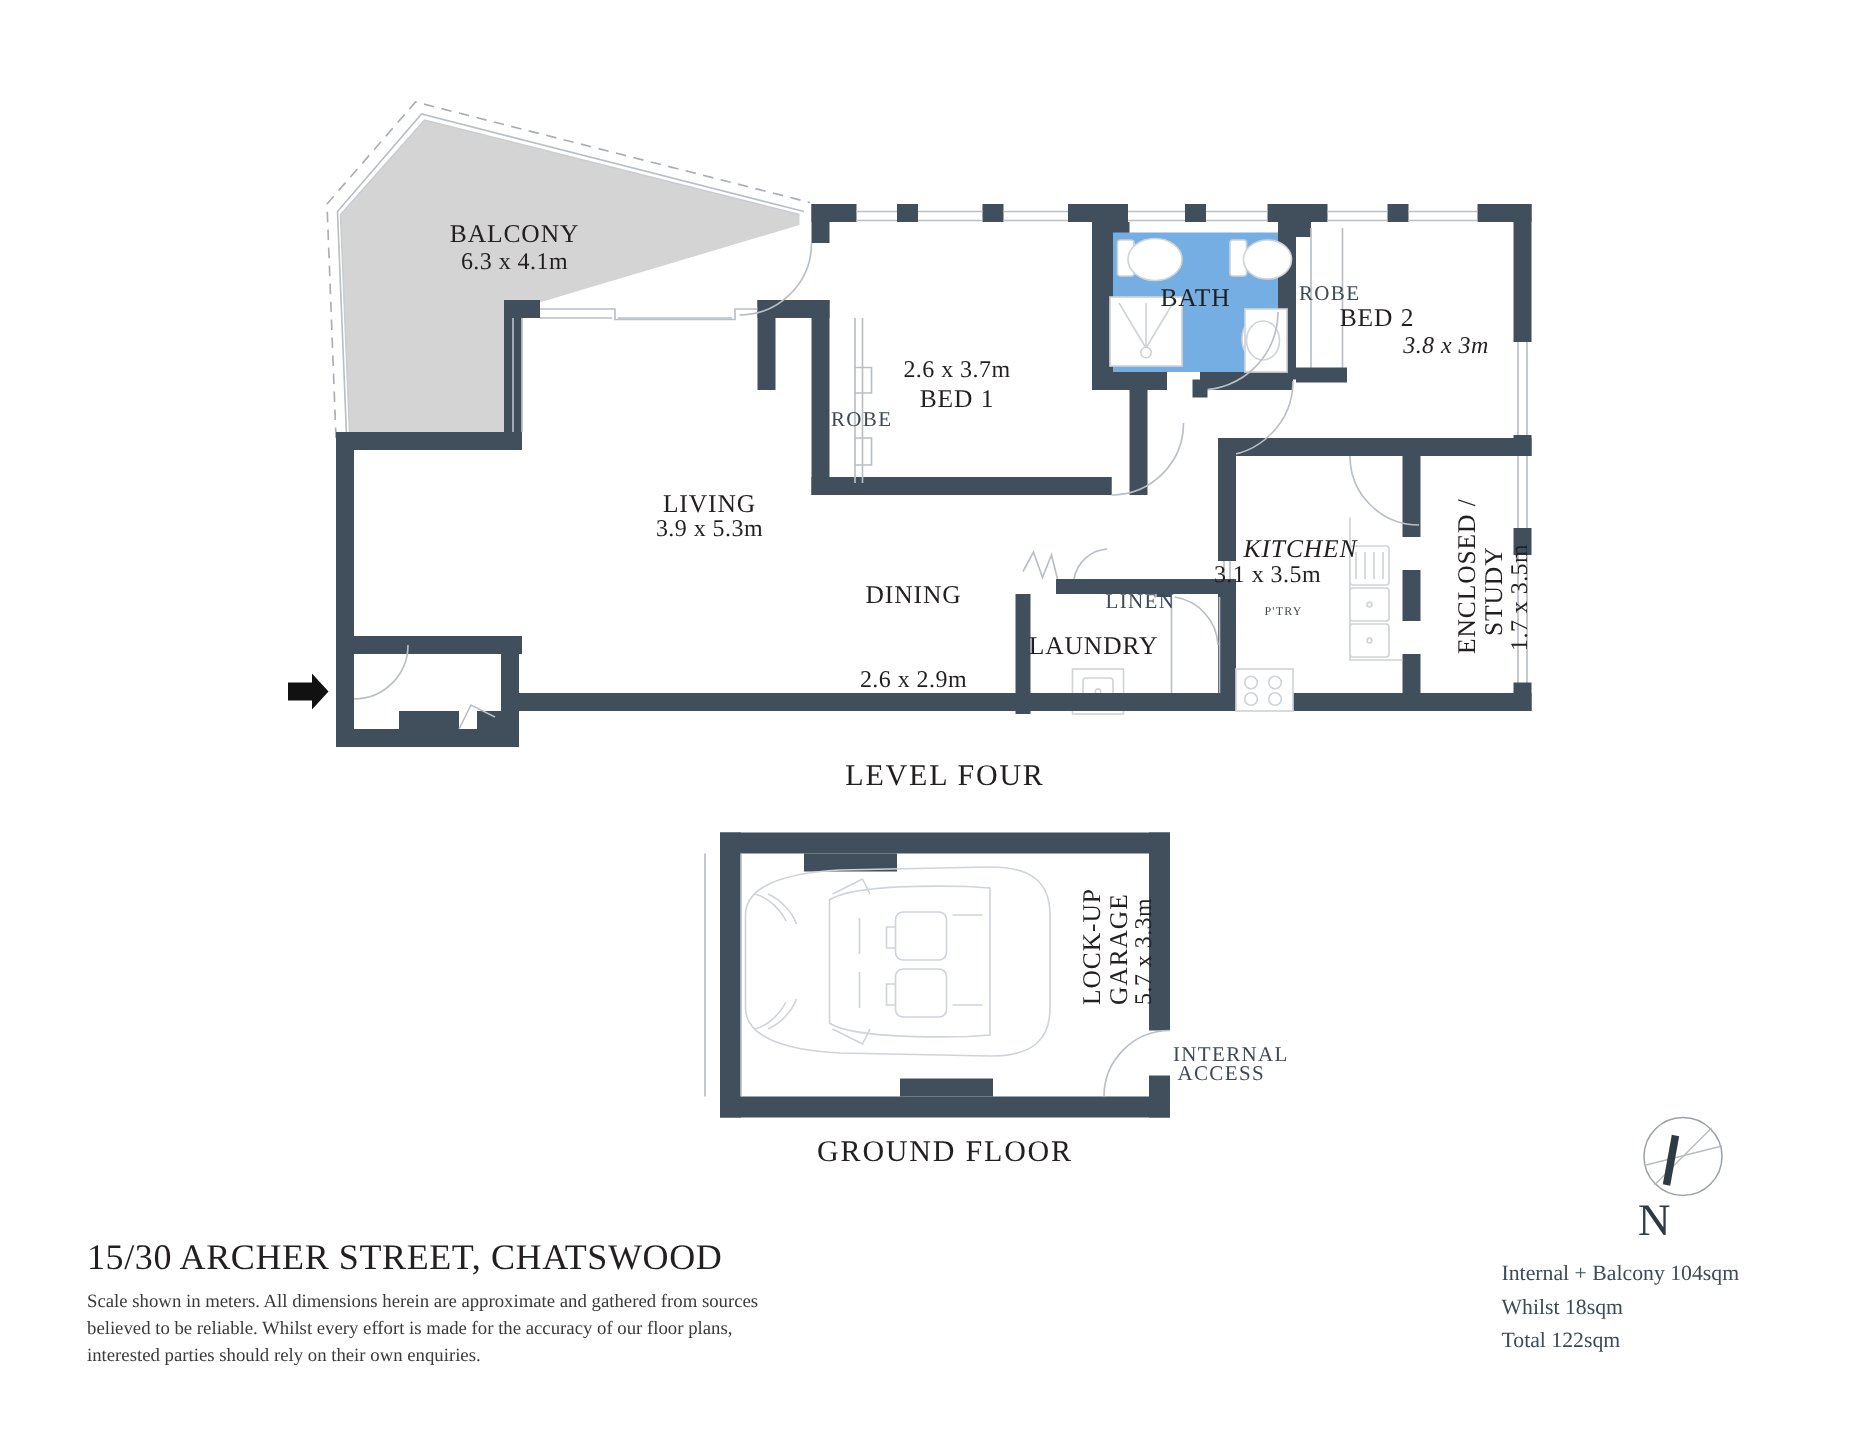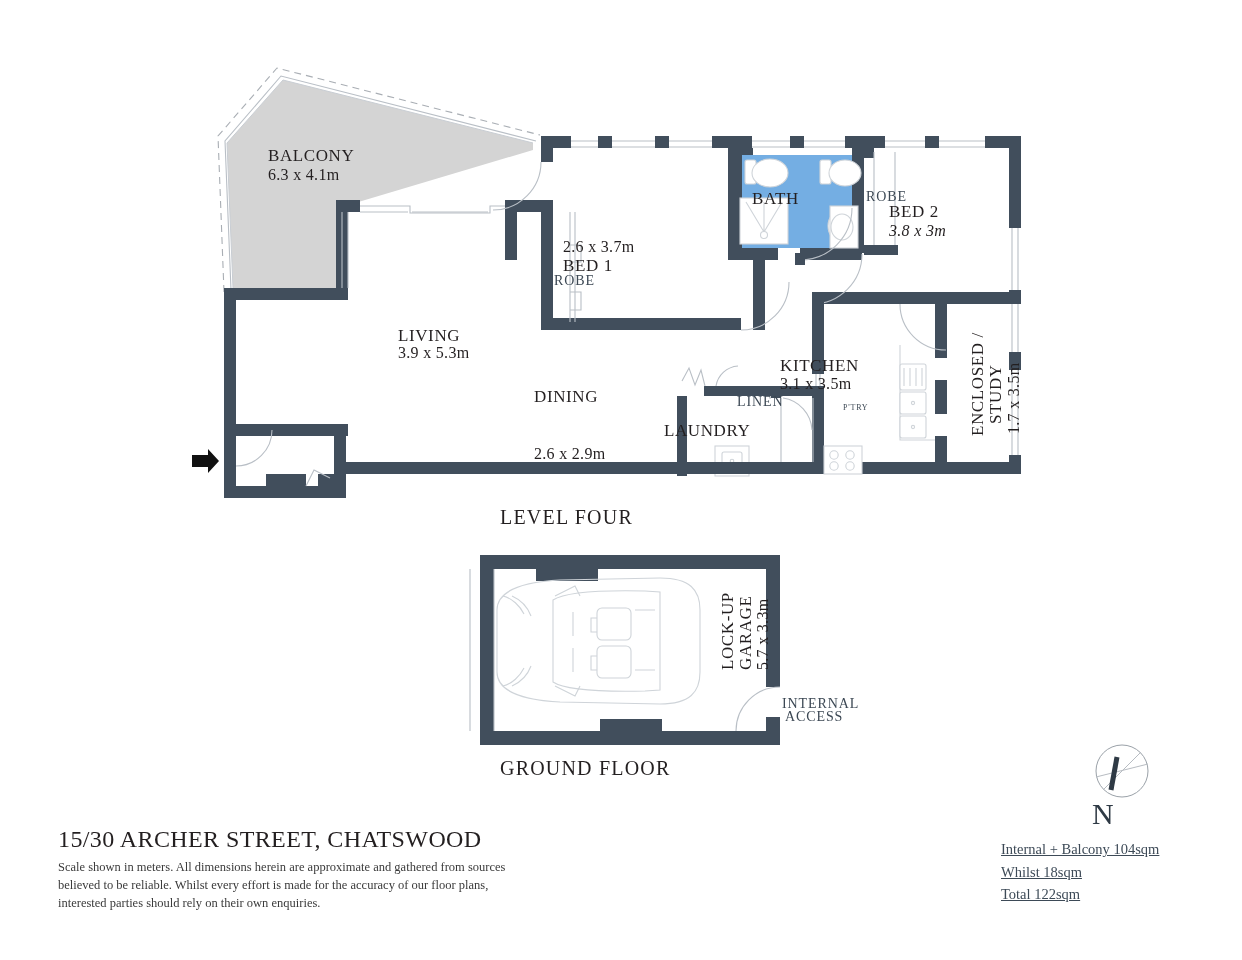--- a/index.html
+++ b/index.html
@@ -12,22 +12,22 @@
   .txt{position:absolute;white-space:nowrap;}
   .room-name{font-size:17px;letter-spacing:0.6px;color:#231f20;}
   .room-dim{font-size:16px;letter-spacing:0.3px;color:#231f20;}
   .tiny{font-size:14px;letter-spacing:0.9px;color:#3c4854;}
   .tiny2{font-size:8px;letter-spacing:0.8px;color:#3c4854;}
   .floor-label{font-size:20px;letter-spacing:1.2px;color:#231f20;}
   .vert{transform-origin:0 0;}
   .addr{position:absolute;left:58px;top:826px;font-size:24px;letter-spacing:0.4px;color:#231f20;}
   .disc{position:absolute;left:58px;top:859px;width:470px;font-size:12.5px;line-height:1.42;color:#3a3a3a;
         font-family:"Liberation Serif","DejaVu Serif",serif;}
-  .areas{position:absolute;left:1001px;top:838px;font-size:14.5px;line-height:1.56;color:#3d4a57;text-decoration:underline;}
-  .center{}
+  .areas{position:absolute;left:1001px;top:838px;font-size:14.5px;line-height:1.56;color:#3d4a57;}
+  .center{text-align:center;}
 </style>
 </head>
 <body>
 
 <svg id="plan" viewBox="0 0 1242 960">
   <defs>
     <style>
       .w   { fill:#414e5c; }
       .thin{ fill:none; stroke:#b9bfc6; stroke-width:1.1; }
       .thin2{ fill:none; stroke:#c8cdd3; stroke-width:1; }
@@ -240,26 +240,26 @@
 
 <div class="txt room-name center" style="left:398px;top:326px;width:150px;">LIVING</div>
 <div class="txt room-dim center" style="left:398px;top:344px;width:150px;">3.9 x 5.3m</div>
 
 <div class="txt room-name center" style="left:534px;top:387px;width:150px;">DINING</div>
 <div class="txt room-dim center" style="left:534px;top:405px;width:150px;margin-top:40px;">2.6 x 2.9m</div>
 
 <div class="txt room-name center" style="left:563px;top:216px;width:150px;margin-top:40px;">BED 1</div>
 <div class="txt room-dim center" style="left:563px;top:238px;width:150px;">2.6 x 3.7m</div>
 
-<div class="txt room-name center" style="left:889px;top:202px;width:150px;">BED 2</div>
+<div class="txt room-name center" style="left:843px;top:202px;width:150px;">BED 2</div>
 <div class="txt room-dim center" style="left:889px;top:222px;width:150px;font-style:italic;">3.8 x 3m</div>
 
 <div class="txt room-name center" style="left:752px;top:189px;width:90px;">BATH</div>
 
-<div class="txt room-name center" style="left:780px;top:356px;width:130px;">KITCHEN</div>
+<div class="txt room-name center" style="left:802px;top:356px;width:130px;font-style:italic;">KITCHEN</div>
 <div class="txt room-dim center" style="left:780px;top:375px;width:130px;">3.1 x 3.5m</div>
 
 <div class="txt room-name center" style="left:664px;top:421px;width:130px;">LAUNDRY</div>
 
 <div class="txt room-name vert" style="left:968px;top:436px;transform:rotate(-90deg);">ENCLOSED /</div>
 <div class="txt room-name vert" style="left:986px;top:424px;transform:rotate(-90deg);">STUDY</div>
 <div class="txt room-dim vert" style="left:1005px;top:434px;transform:rotate(-90deg);">1.7 x 3.5m</div>
 
 <div class="txt tiny" style="left:554px;top:273px;">ROBE</div>
 <div class="txt tiny" style="left:866px;top:189px;">ROBE</div>

